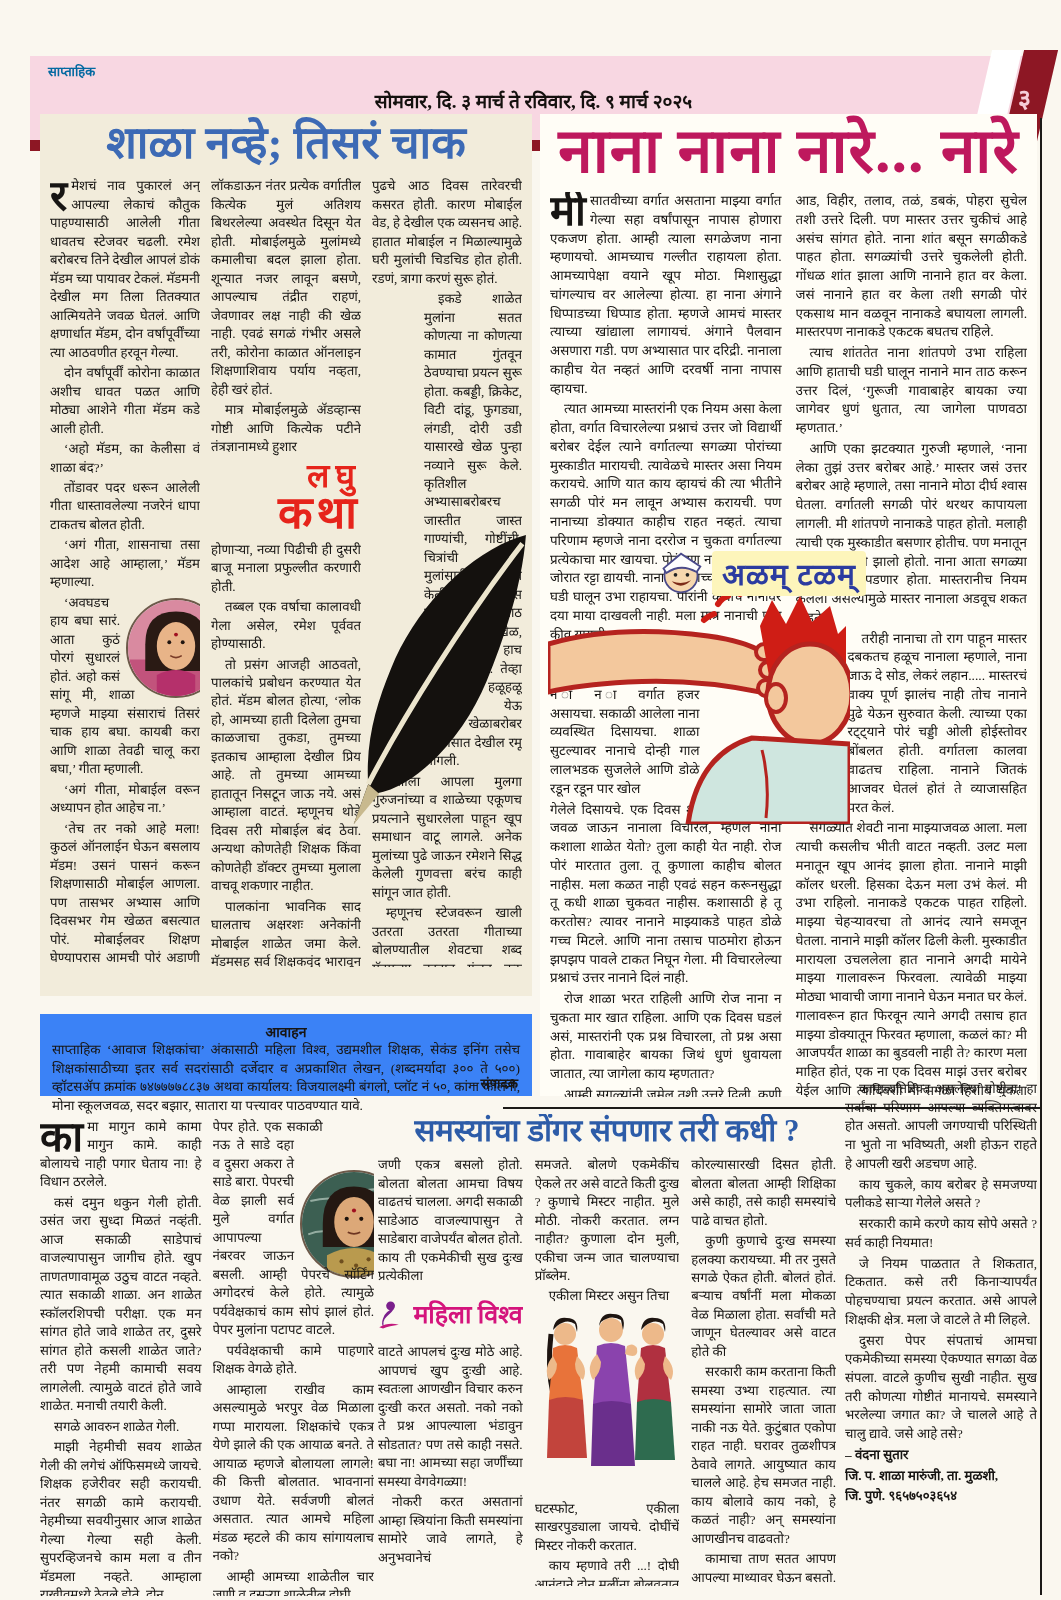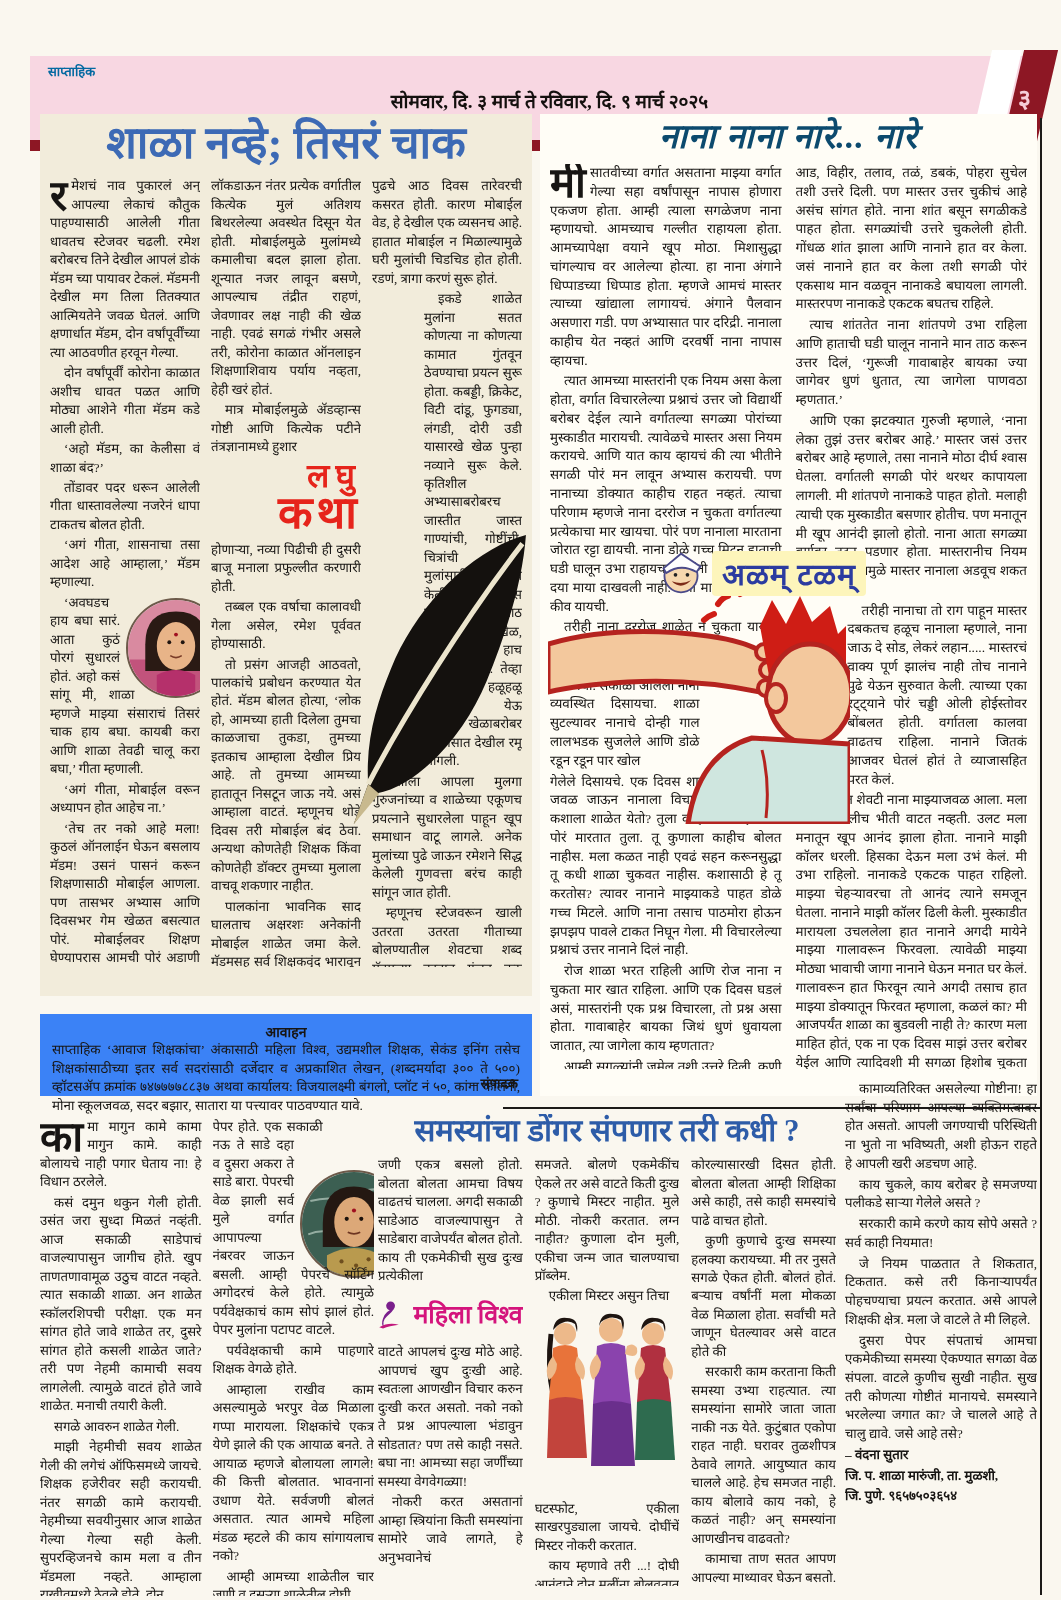--- a/index.html
+++ b/index.html
@@ -4,21 +4,21 @@
 <style>
   html,body{margin:0;padding:0;background:#e9e6df;}
   .page{position:relative;width:1061px;height:1600px;margin:0 auto;background:#faf7ef;
         overflow:hidden;font-family:"Liberation Serif","DejaVu Serif",serif;color:#171513;}
   
   .mast-band{position:absolute;left:30px;top:56px;width:1007px;height:84px;background:#f8d7e2;}
   .mast-left{position:absolute;left:18px;top:6px;color:#0369a1;}
   .mast-weekly{font-size:13px;font-weight:bold;display:block;}
   .mast-title{font-size:37px;font-weight:400;letter-spacing:.5px;line-height:1.05;display:block;margin-top:38px;}
   .dateline{position:absolute;left:50%;top:32px;transform:translateX(-50%);
-            font-size:19px;font-weight:bold;color:#14100e;white-space:nowrap;margin-left:16px;}
+            font-size:19px;font-weight:bold;color:#14100e;white-space:nowrap;}
   .flag-white{position:absolute;right:26px;top:-6px;bottom:-6px;width:30px;background:#ffffff;transform:skewX(-13deg);}
   .flag-red{position:absolute;right:-10px;top:-6px;bottom:-6px;width:34px;background:#8d1724;transform:skewX(-13deg);}
   .flag-num{position:absolute;right:6px;top:24px;color:#f6cdd9;font-size:25px;font-weight:bold;}
   .mast-bar{position:absolute;left:30px;top:140px;width:1007px;height:11px;background:#8d1724;}
   
   .cols{display:flex;gap:11px;}
   .col{flex:1 1 0;overflow:hidden;text-align:justify;font-size:13.2px;line-height:1.40;}
   .col p{margin:0 0 2px 0;text-indent:14px;}
   .col p.cont{text-indent:0;}
   .dropcap{float:left;font-size:42px;line-height:.82;font-weight:bold;padding:2px 4px 0 0;text-indent:0;}
@@ -37,22 +37,22 @@
   .pad-left{padding-left:52px;}
   
   .appeal{position:absolute;left:40px;top:1014px;width:492px;height:82px;background:#3b82f6;
           padding:8px 12px;box-sizing:border-box;font-size:13.4px;}
   .appeal-title{text-align:center;font-weight:bold;margin:0;font-size:14px;}
   .appeal-body{margin:0;text-align:justify;line-height:1.38;}
   .appeal-sign{position:absolute;right:14px;bottom:4px;font-weight:bold;}
   
   .right-article{position:absolute;left:540px;top:114px;width:497px;height:982px;background:#fffdf6;
                  padding:4px 10px;box-sizing:border-box;}
-  .right-headline{margin:2px 0 10px 0;text-align:center;color:#0c4a6e;font-size:34px;font-weight:bold;
-                  font-style:italic;line-height:1.0;letter-spacing:1px;}
+  .right-headline{margin:2px 0 10px 0;text-align:center;color:#be185d;font-size:62px;font-weight:bold;
+                  line-height:1.0;letter-spacing:1px;}
   .right-article .cols{height:905px;gap:14px;}
   .right-article .col{font-size:13.4px;}
   .narrow-right{padding-right:82px;}
   .indent-left{padding-left:52px;}
   .alam{position:absolute;left:118px;top:436px;z-index:6;display:flex;align-items:center;gap:8px;}
   .alam-text{background:#fdf5bb;color:#2b3ba0;font-weight:900;font-size:30px;padding:2px 10px;
              border-radius:4px;letter-spacing:1px;white-space:nowrap;}
   .slap-art{position:absolute;left:8px;top:472px;width:302px;height:238px;z-index:4;}
   
   .v-rule{position:absolute;left:1040px;top:118px;width:2px;height:1477px;background:#1c1a18;}

